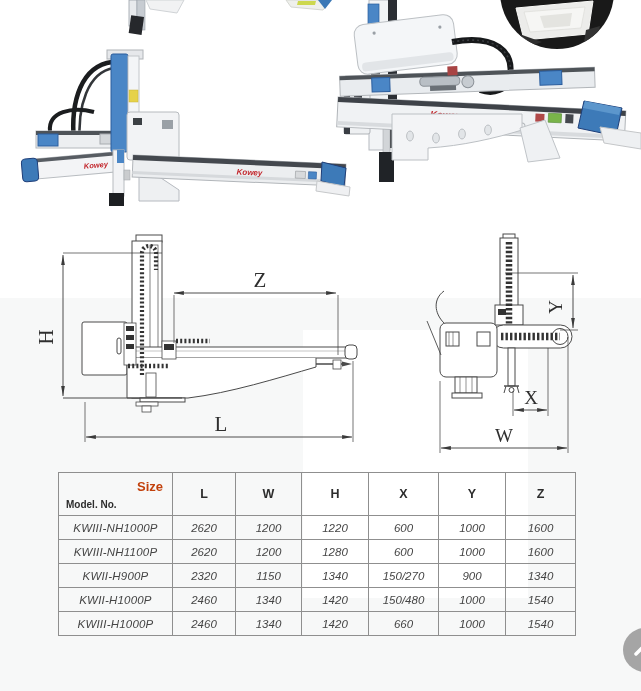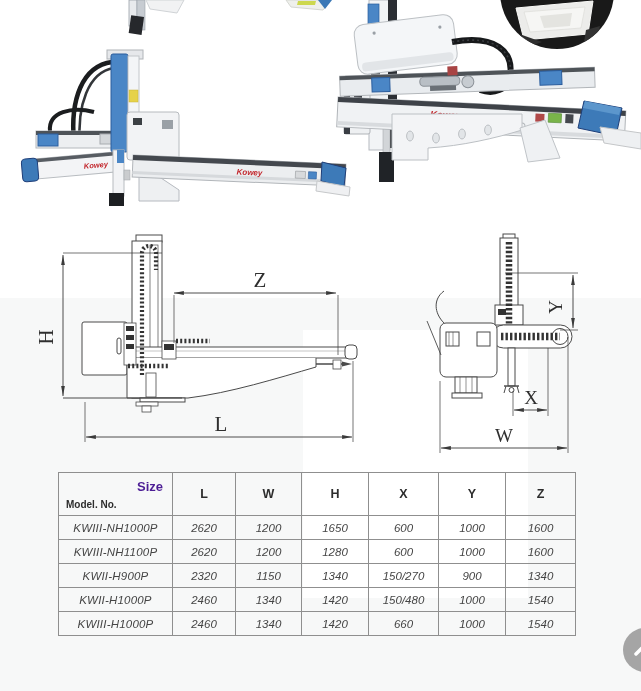--- a/index.html
+++ b/index.html
@@ -10,21 +10,21 @@
   .layer{position:absolute;}
   
   table.spec{position:absolute;left:58px;top:472px;border-collapse:collapse;table-layout:fixed;}
   table.spec th,table.spec td{border:1px solid #8f8f8f;padding:0;text-align:center;
         font-family:"Liberation Sans",sans-serif;background:transparent;}
   table.spec th.colhead{height:42px;font-size:12.5px;font-weight:bold;color:#2d2d2d;}
   table.spec td{height:23px;font-size:11.5px;color:#454545;font-style:italic;}
   td.model{font-size:11px;letter-spacing:.2px;color:#3c3c3c;}
   th.corner{position:relative;
      background:linear-gradient(to bottom right,transparent 49.55%,#8f8f8f 49.55%,#8f8f8f 50.45%,transparent 50.45%);}
-  th.corner .size-lbl{position:absolute;top:6px;right:9px;font-size:13px;font-weight:bold;color:#4c1d95;}
+  th.corner .size-lbl{position:absolute;top:6px;right:9px;font-size:13px;font-weight:bold;color:#c2410c;}
   th.corner .model-lbl{position:absolute;bottom:5px;left:7px;font-size:10px;font-weight:bold;color:#2d2d2d;}
   
   .btt{position:absolute;left:623px;top:628px;width:44px;height:44px;border-radius:50%;
        background:#a5a5a5;display:flex;align-items:center;justify-content:center;cursor:pointer;}
   
   text.dim{font-family:"Liberation Serif",serif;fill:#2f2f2f;}
   text.brand{font-family:"Liberation Sans",sans-serif;font-style:italic;font-weight:bold;}
 </style>
 </head>
 <body>
@@ -299,21 +299,21 @@
         <th class="colhead">X</th>
         <th class="colhead">Y</th>
         <th class="colhead">Z</th>
       </tr>
     </thead>
     <tbody>
       <tr>
         <td class="model">KWIII-NH1000P</td>
         <td>2620</td>
         <td>1200</td>
-        <td>1650</td>
+        <td>1220</td>
         <td>600</td>
         <td>1000</td>
         <td>1600</td>
       </tr>
       <tr>
         <td class="model">KWIII-NH1100P</td>
         <td>2620</td>
         <td>1200</td>
         <td>1280</td>
         <td>600</td>

